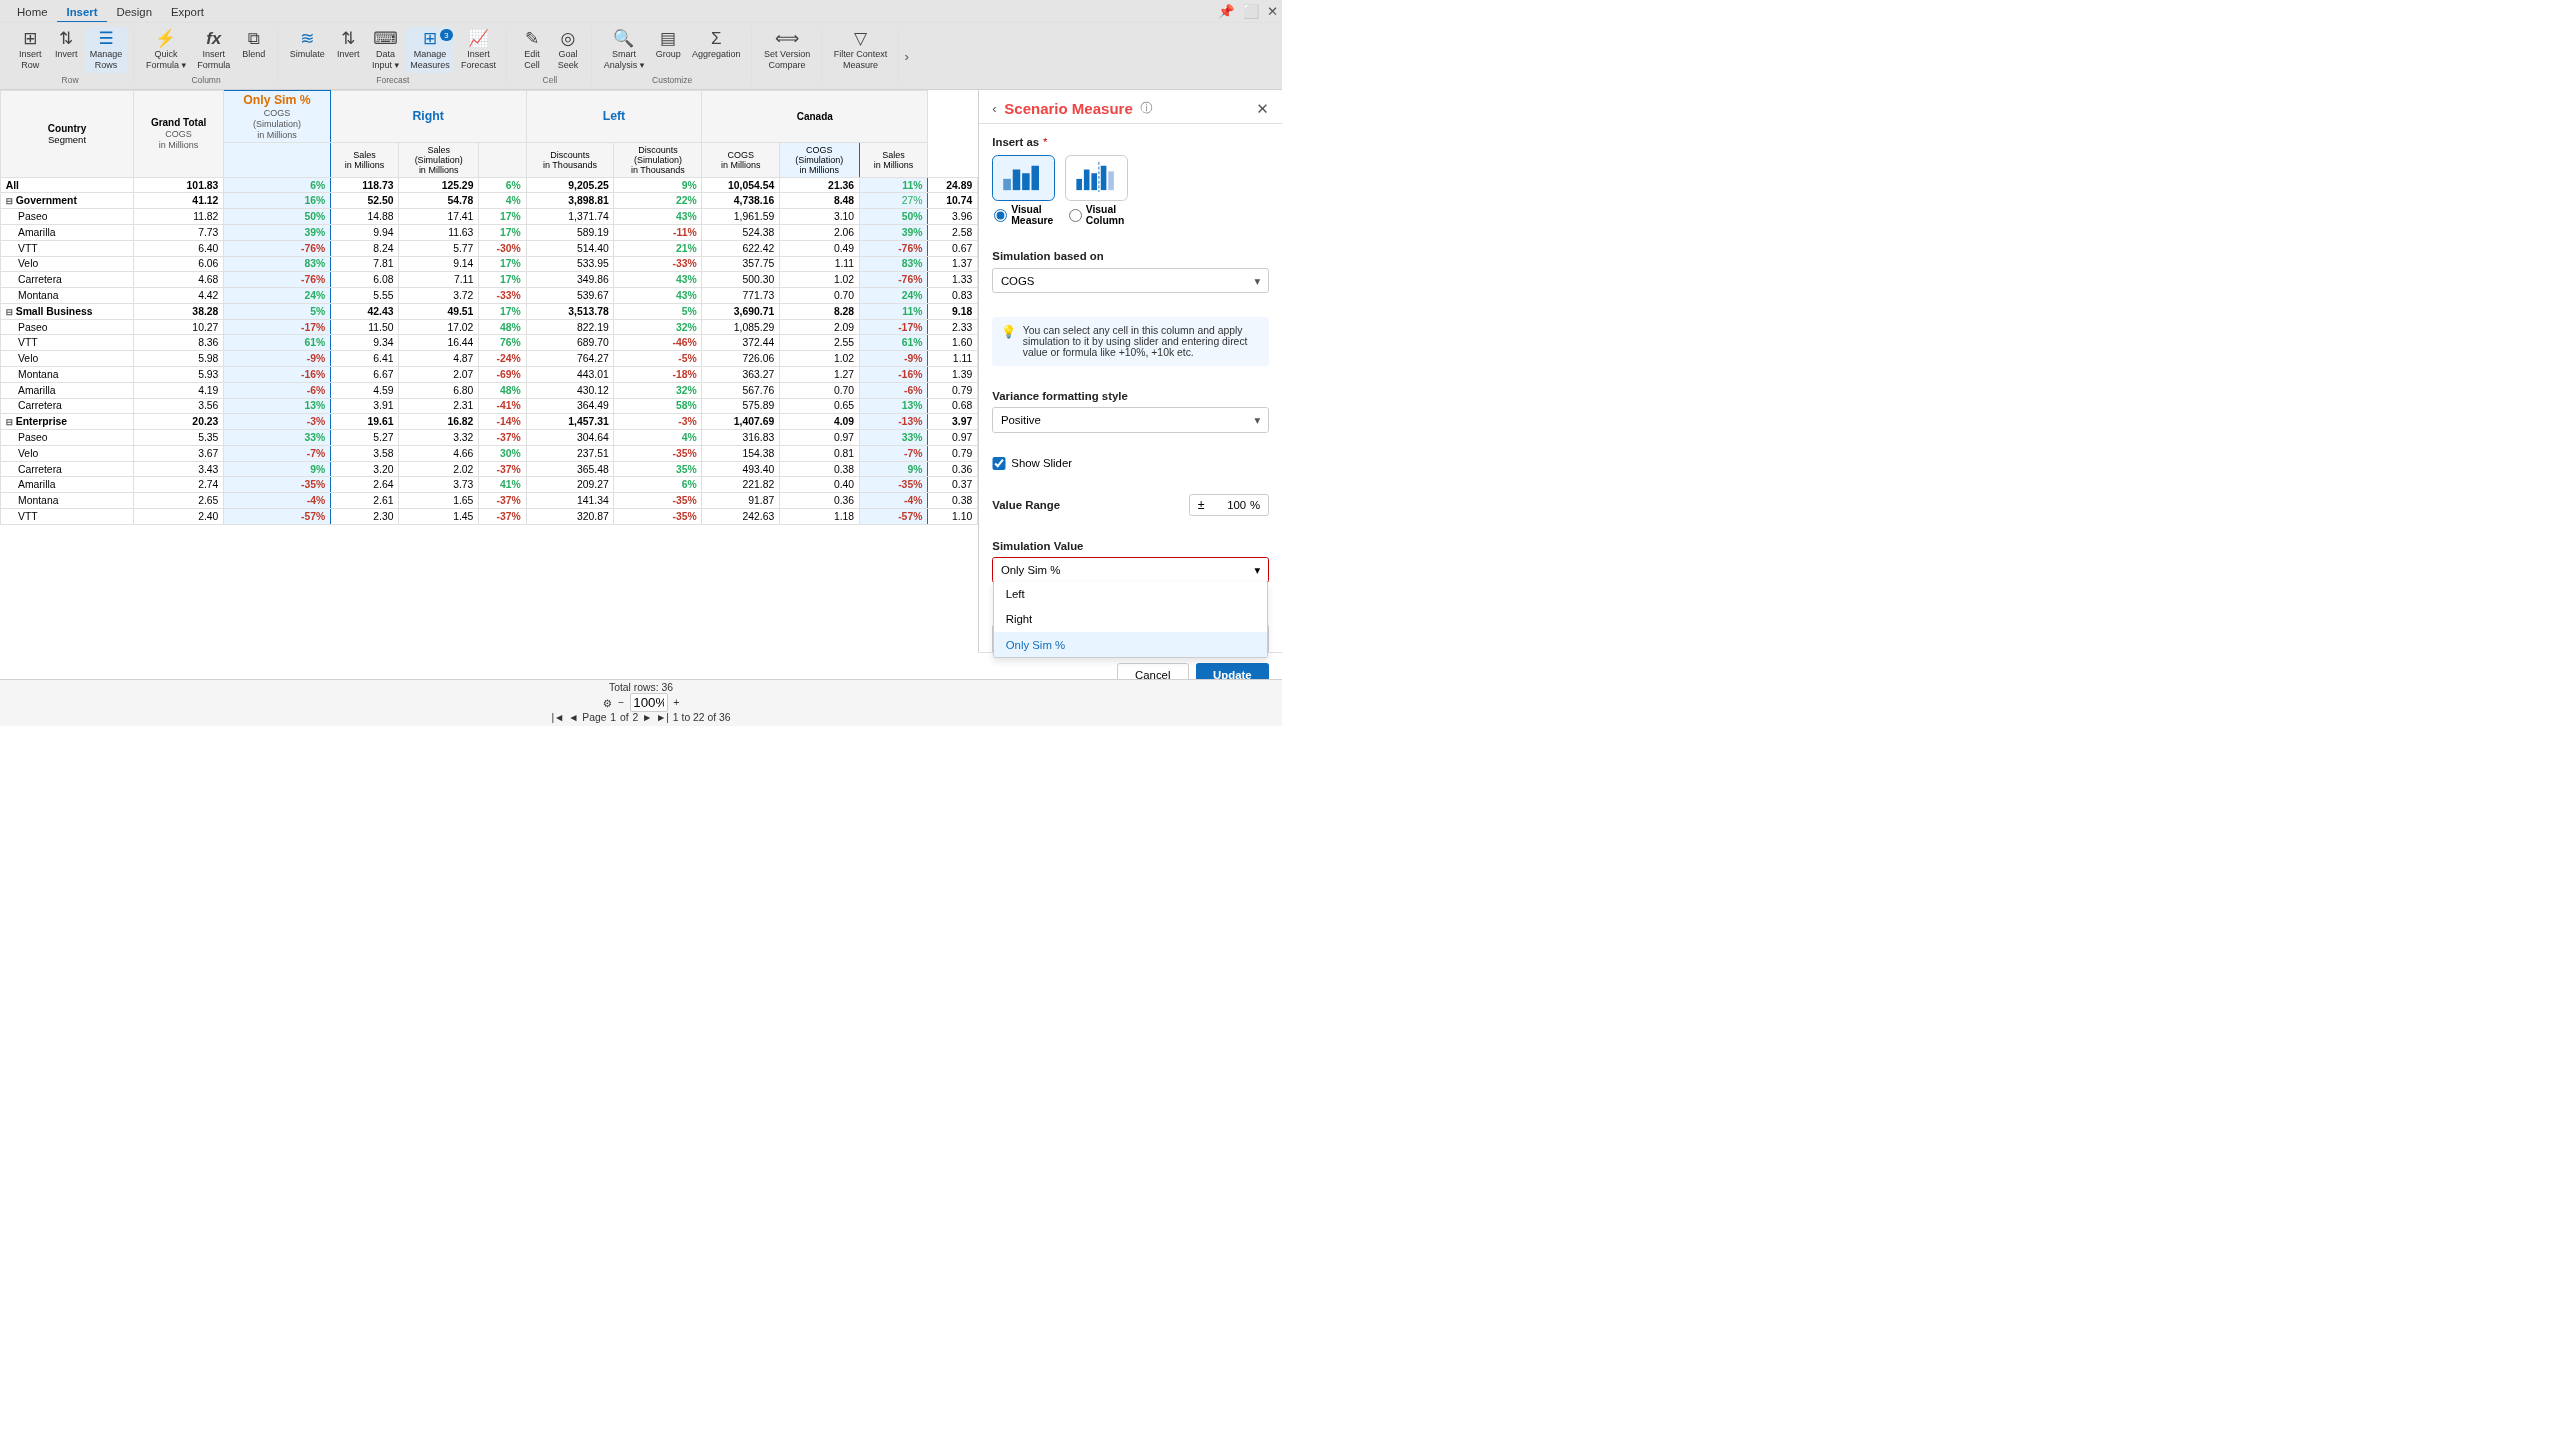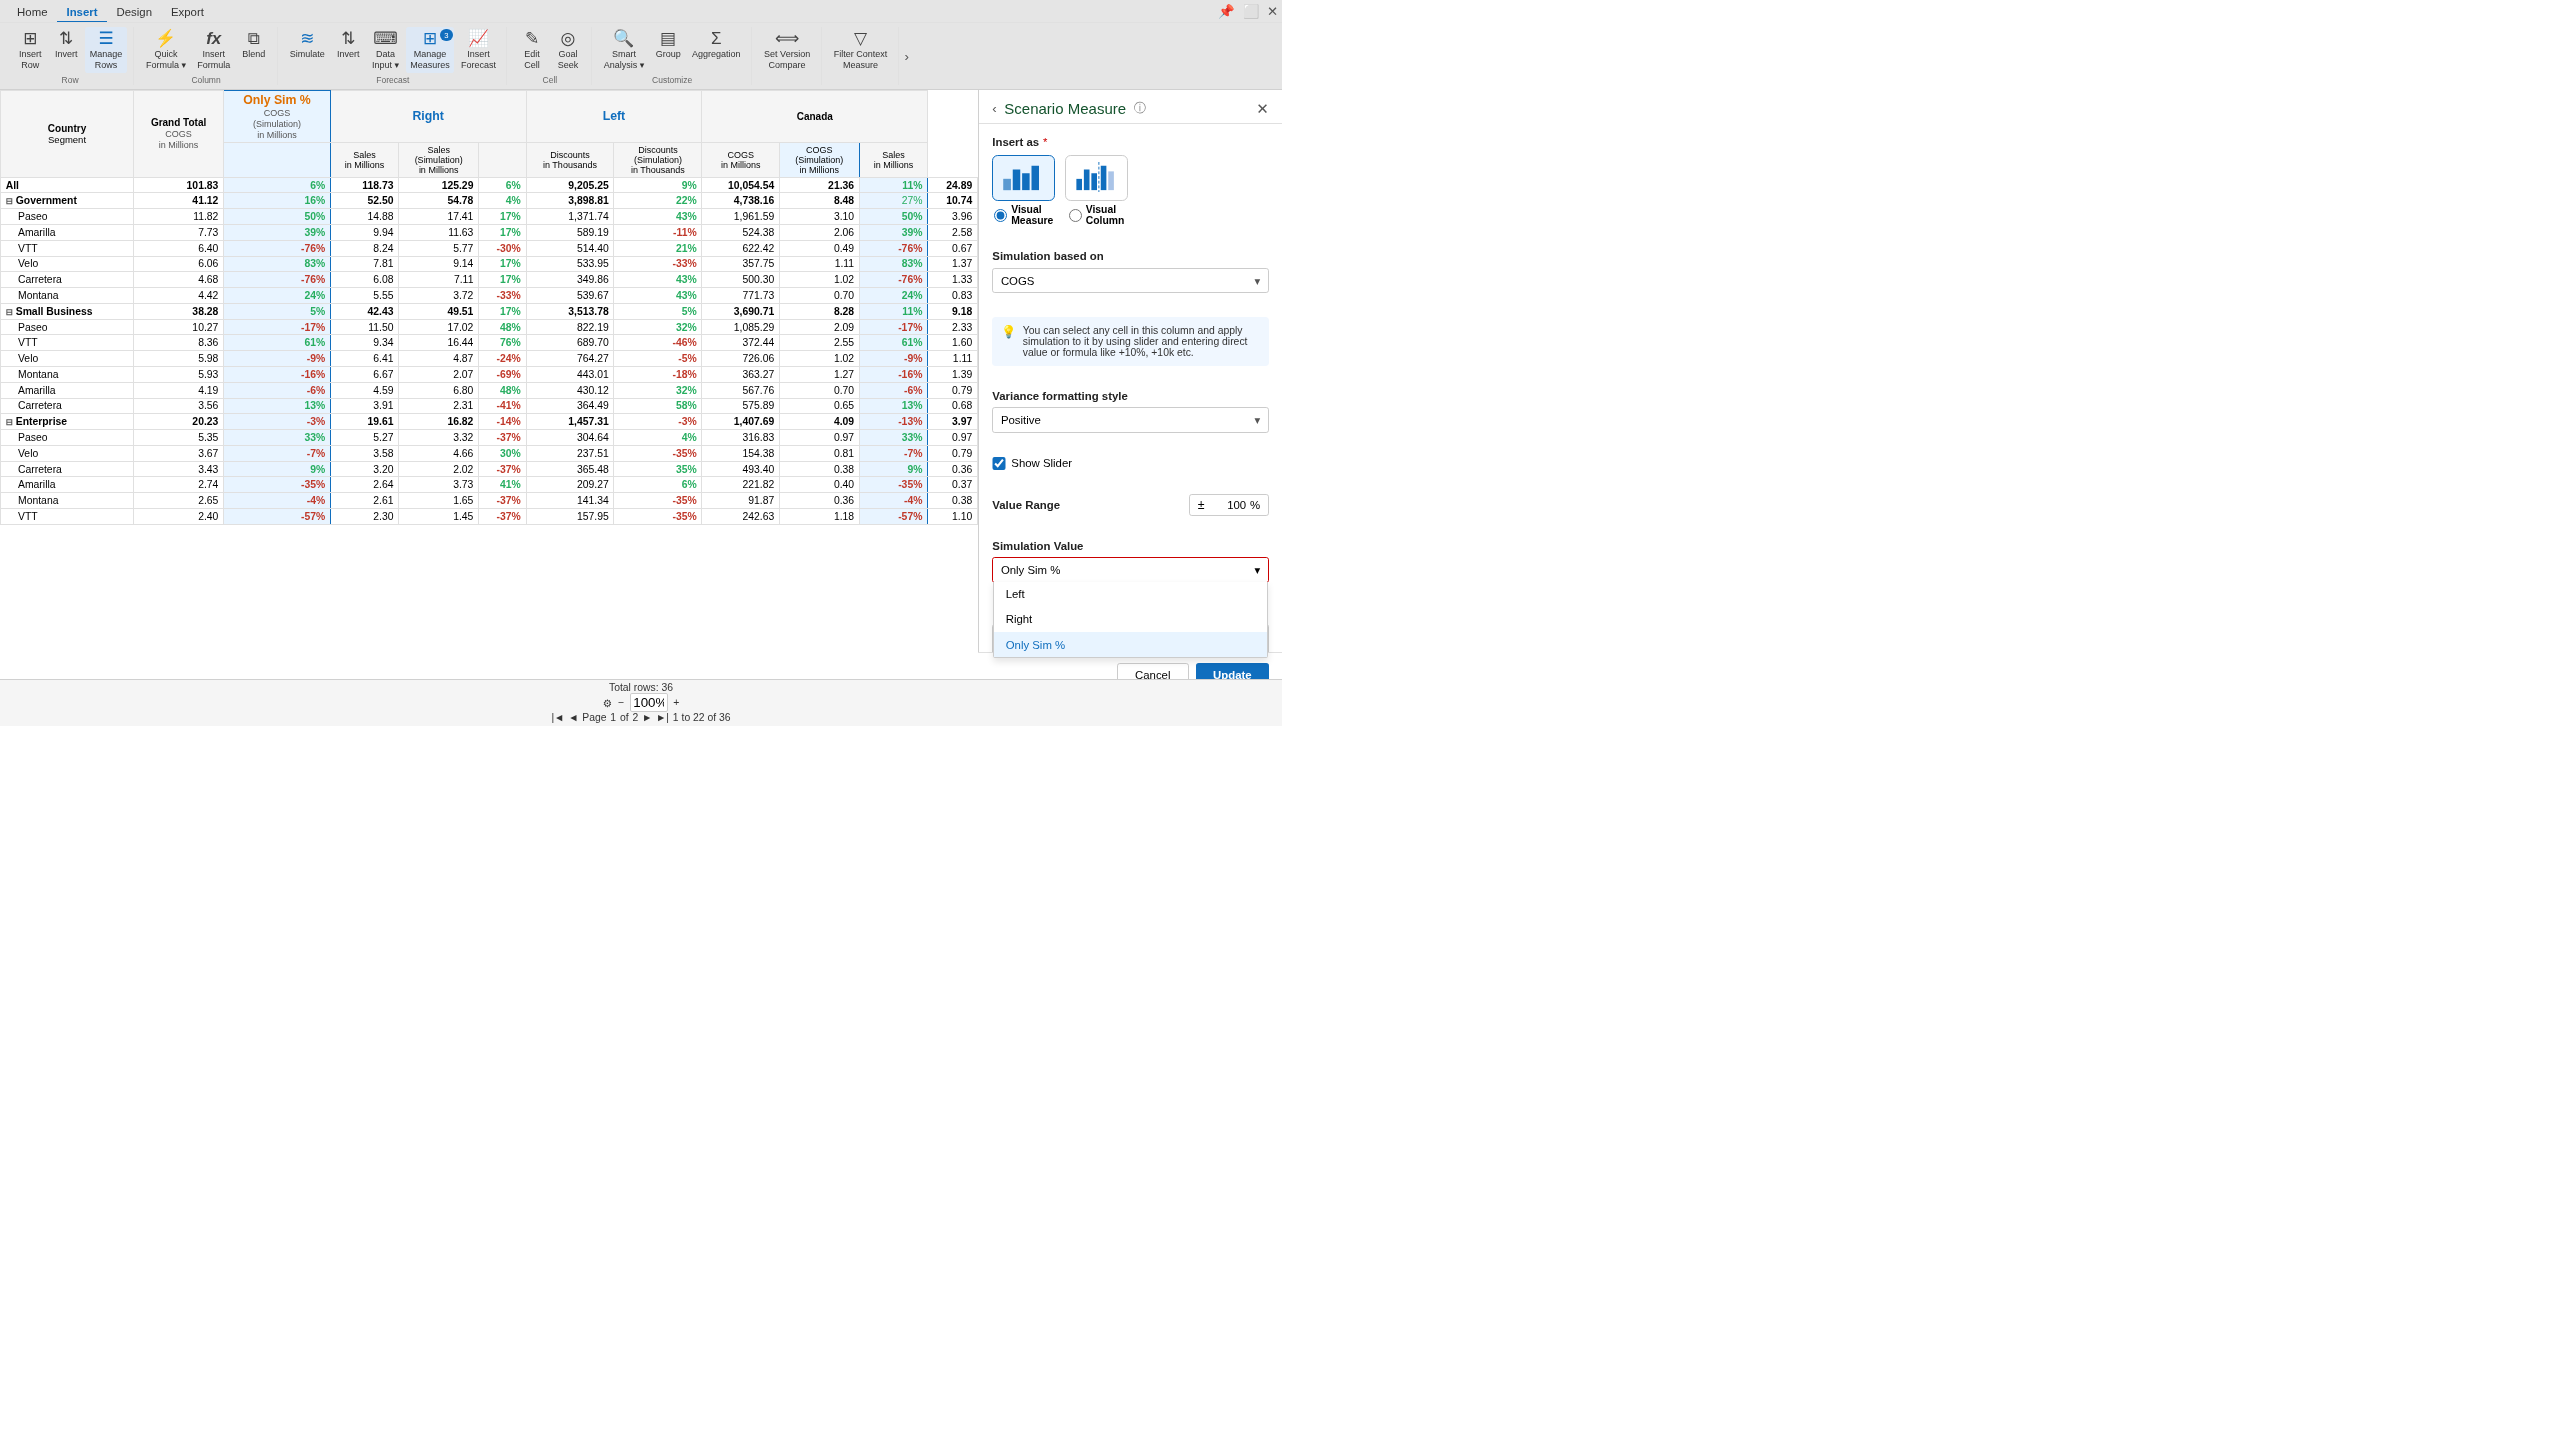--- a/index.html
+++ b/index.html
@@ -51,21 +51,21 @@
     
     .status-bar { display: flex; align-items: center; justify-content: space-between; padding: 2.8px 9.5px; border-top: 0.9px solid #d0d0d0; background: #f5f5f5; font-size: 10.4px; color: #333; }
     .status-left { display: flex; align-items: center; gap: 5.7px; }
     .status-center { display: flex; align-items: center; gap: 5.7px; }
     .status-right { display: flex; align-items: center; gap: 3.8px; }
     .zoom-input { width: 38px; text-align: center; border: 0.9px solid #ccc; border-radius: 1.9px; padding: 0.9px 2.8px; }
 
     
     .right-panel { width: 304px; border-left: 0.9px solid #d0d0d0; background: #fff; display: flex; flex-direction: column; overflow-y: auto; padding-bottom: 57px; }
     .panel-header { display: flex; align-items: center; justify-content: space-between; padding: 9.5px 13.3px 5.7px; border-bottom: 0.9px solid #e0e0e0; }
-    .panel-title { font-size: 15px; font-weight: 400; color: #14532d; display: flex; align-items: center; gap: 5.7px; }
+    .panel-title { font-size: 15px; font-weight: 700; color: #ef4444; display: flex; align-items: center; gap: 5.7px; }
     .panel-close { font-size: 15px; cursor: pointer; color: #555; }
     .panel-back { font-size: 13.3px; cursor: pointer; color: #555; }
     .panel-body { padding: 11.4px 13.3px; display: flex; flex-direction: column; gap: 24px; }
     .insert-as-row { display: flex; gap: 9.5px; }
     .insert-option { display: flex; flex-direction: column; align-items: center; gap: 3.8px; cursor: pointer; }
     .insert-option-box { border: 1.9px solid #ccc; border-radius: 5.7px; padding: 5.7px 7.6px; background: #fff; }
     .insert-option-box.selected { border-color: #106ebe; background: #e8f4ff; }
     .insert-option input[type=radio] { accent-color: #106ebe; }
     .insert-option label { font-size: 10.4px; font-weight: 600; cursor: pointer; }
     .section-label { font-size: 11.4px; font-weight: 600; color: #222; }
@@ -567,21 +567,21 @@
       <td class="num-right col-highlight" style="border-left:1.9px solid #106ebe;border-right:1.9px solid #106ebe;color:#c0392b;font-weight:600;">-4%</td>
       <td class="num-right">0.38</td>
     </tr>
             <tr>
       <td style="padding-left:17px;">VTT</td>
       <td class="num-right">2.40</td>
       <td class="num-right col-highlight" style="border-left:1.9px solid #106ebe;border-right:1.9px solid #106ebe;color:#c0392b;font-weight:600;">-57%</td>
       <td class="num-right">2.30</td>
       <td class="num-right">1.45</td>
       <td class="num-right" style="color:#c0392b;font-weight:600;">-37%</td>
-      <td class="num-right">157.95</td>
+      <td class="num-right">320.87</td>
       <td class="num-right" style="color:#c0392b;font-weight:600;">-35%</td>
       <td class="num-right">242.63</td>
       <td class="num-right">1.18</td>
       <td class="num-right col-highlight" style="border-left:1.9px solid #106ebe;border-right:1.9px solid #106ebe;color:#c0392b;font-weight:600;">-57%</td>
       <td class="num-right">1.10</td>
     </tr>
           </tbody>
       </table>
     </div>
 

